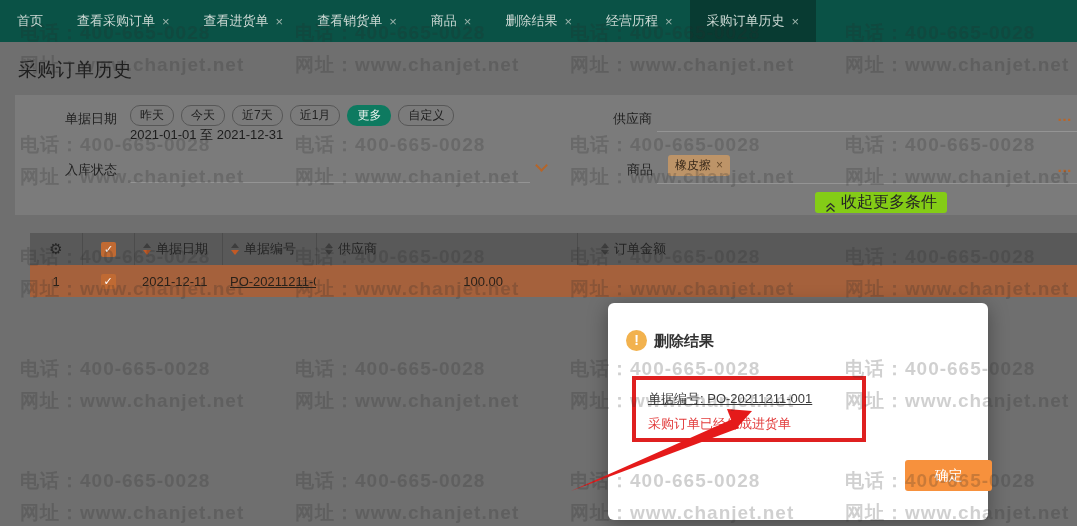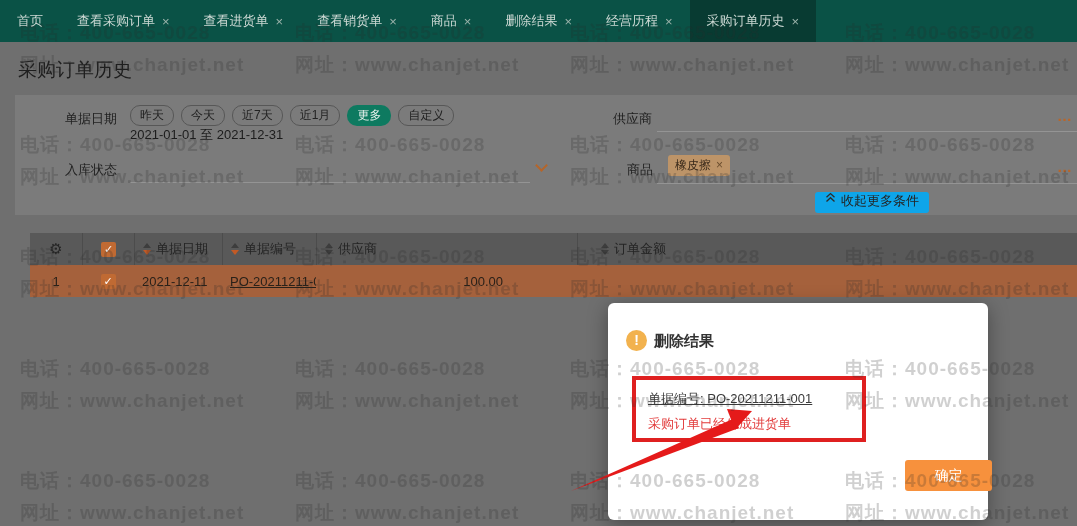--- a/index.html
+++ b/index.html
@@ -27,22 +27,22 @@
     color:#222;margin-right:7px;cursor:pointer;white-space:nowrap;}
   .pill.solid{background:var(--green,#0e7a60);color:#e9f2ee;border-color:transparent;}
   .daterange{position:absolute;left:115px;top:31px;font-size:13px;color:#1c1c1c;}
   .uline{position:absolute;border-bottom:1px solid #949494;}
   .chev{position:absolute;width:9px;height:9px;border-right:2px solid #b5652a;
     border-bottom:2px solid #b5652a;transform:rotate(45deg);cursor:pointer;}
   .ellip{position:absolute;font-size:15px;color:#bb6527;font-weight:bold;cursor:pointer;line-height:10px;}
   .tag{position:absolute;background:#bd9468;border-radius:3px;padding:2px 7px;
     font-size:12px;color:#39291a;white-space:nowrap;cursor:default;}
   .tag .x{margin-left:5px;color:#6b4d2e;cursor:pointer;}
-  .collapse-btn{position:absolute;left:800px;top:97px;height:21px;background:#0ea5e9;
-    border-radius:3px;display:flex;align-items:flex-start;padding:0 10px;font-size:13px;
+  .collapse-btn{position:absolute;left:800px;top:97px;height:21px;background:#84cc16;
+    border-radius:3px;display:flex;align-items:flex-end;padding:0 10px;font-size:16px;
     color:#242424;cursor:pointer;}
   .collapse-btn svg{margin-right:5px;}
   
   .thead{position:absolute;left:30px;top:233px;width:1047px;height:32px;
     background:#595959;display:flex;z-index:2;}
   .trow{position:absolute;left:30px;top:265px;width:1047px;height:32px;
     background:var(--row-highlight,#a5613c);display:flex;z-index:2;}
   .cell{display:flex;align-items:center;font-size:13px;color:#242424;
     padding-left:8px;overflow:hidden;white-space:nowrap;}
   .thead .cell{border-left:1px solid #4c4c4c;}

